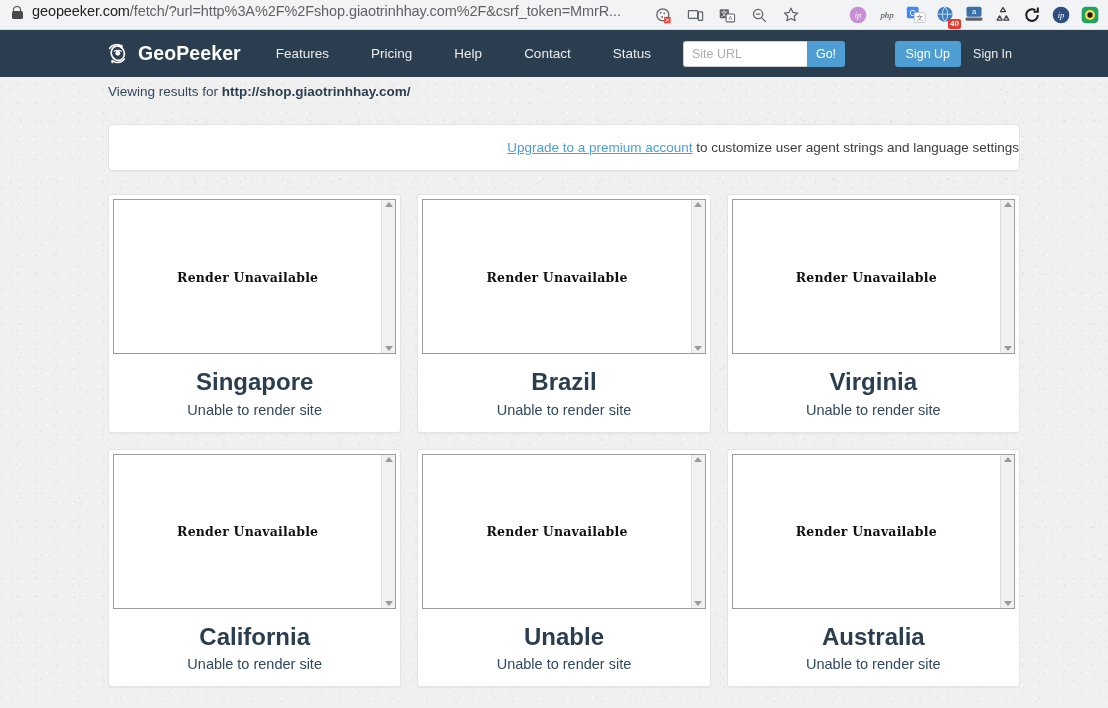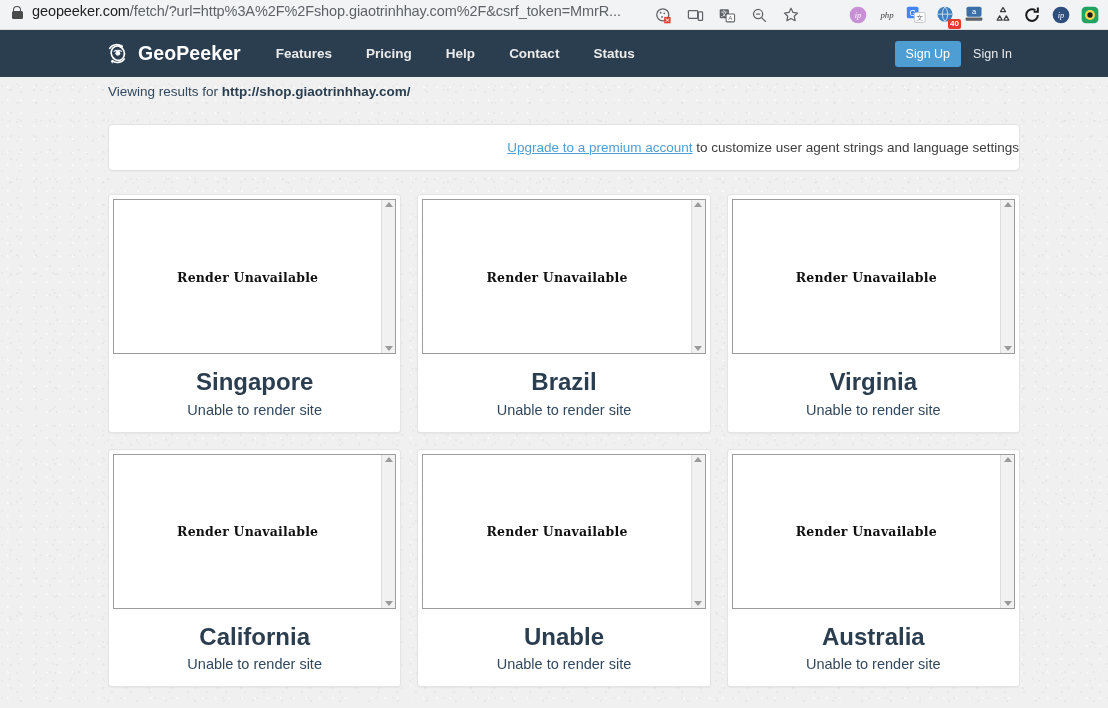--- a/index.html
+++ b/index.html
@@ -79,21 +79,21 @@
     padding: 0 0 0 104px;
     position: relative;
   }
   .brand {
     display: flex; align-items: center; gap: 8px;
     color: #fff; font-size: 19.5px; font-weight: 600;
     letter-spacing: .1px;
     margin-right: 22px;
   }
   .brand-logo { width: 26px; height: 26px; flex: none; }
-  .nav-links { display: flex; align-items: flex-start; gap: 8px; font-weight: bold; }
+  .nav-links { display: flex; align-items: flex-start; gap: 16px; }
   .nav-links a {
     color: #ebebeb; text-decoration: none; font-size: 13.5px;
     padding: 0 13px; line-height: 47px; white-space: nowrap;
   }
   .nav-form {
     display: flex; align-items: center; margin-left: 19px;
   }
   .nav-form input {
     width: 124px; height: 26px;
     border: 1px solid #ccc; border-right: none;
@@ -322,20 +322,24 @@
     </div>
 
     <div class="nav-links">
       <a href="#">Features</a>
       <a href="#">Pricing</a>
       <a href="#">Help</a>
       <a href="#">Contact</a>
       <a href="#">Status</a>
     </div>
 
+    <div class="nav-form">
+      <input type="text" placeholder="Site URL" style="">
+      <button>Go!</button>
+    </div>
 
     <div class="nav-right">
       <button class="btn-signup">Sign Up</button>
       <a class="link-signin" href="#">Sign In</a>
     </div>
   </div>
 
   <div id="viewing-line">
     <span>Viewing results for </span><b>http://shop.giaotrinhhay.com/</b>
   </div>

